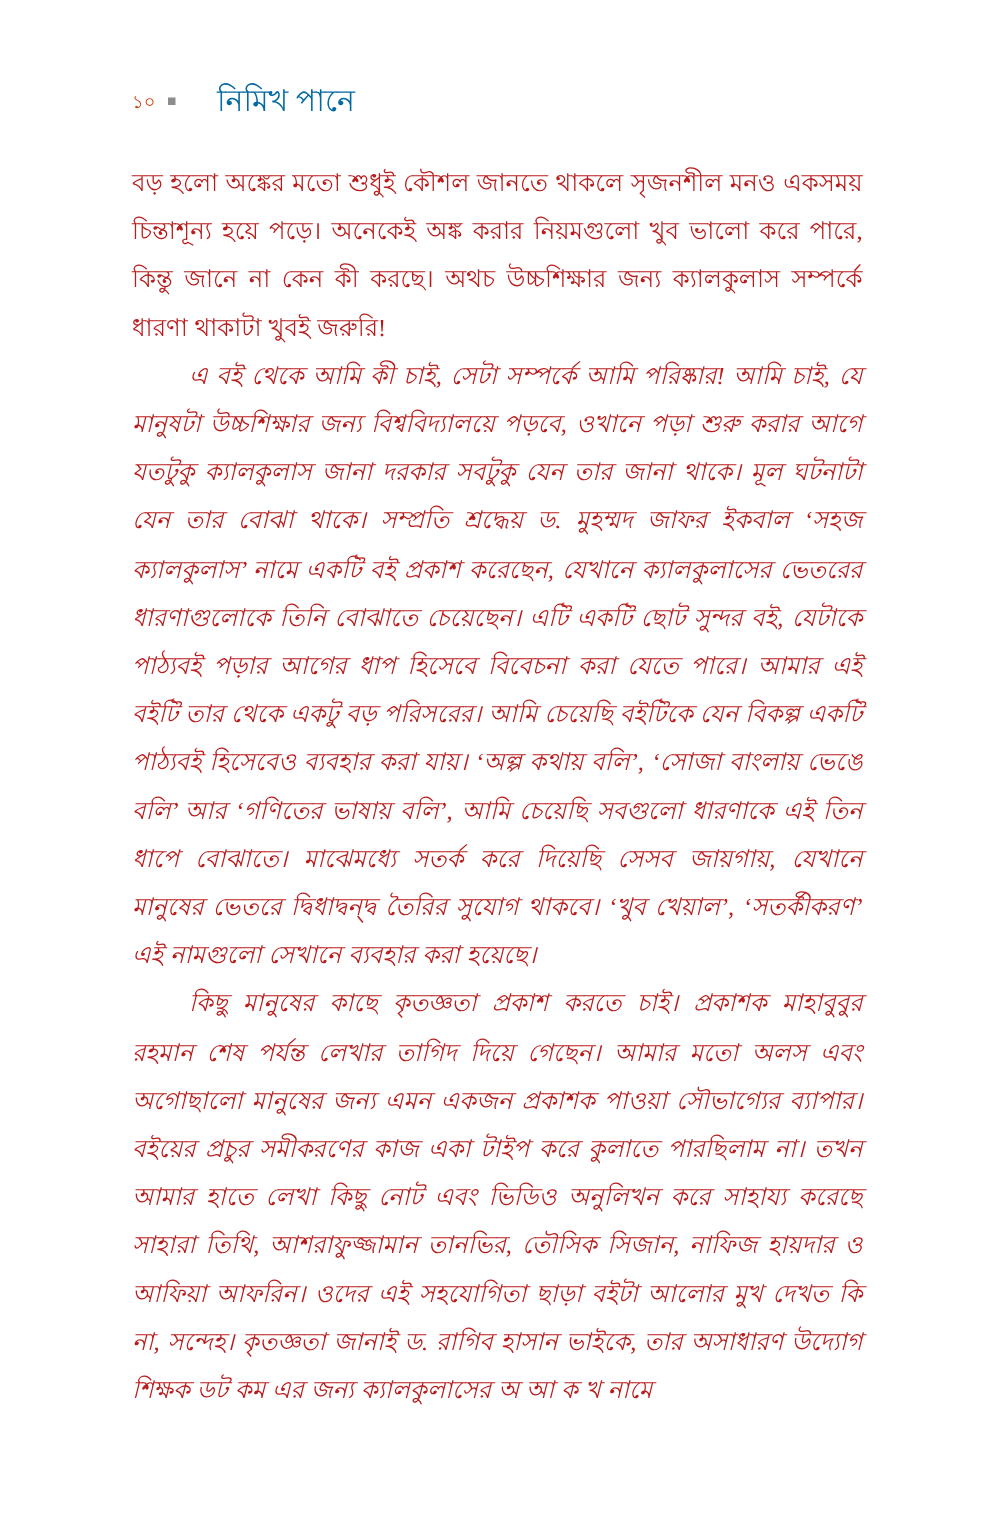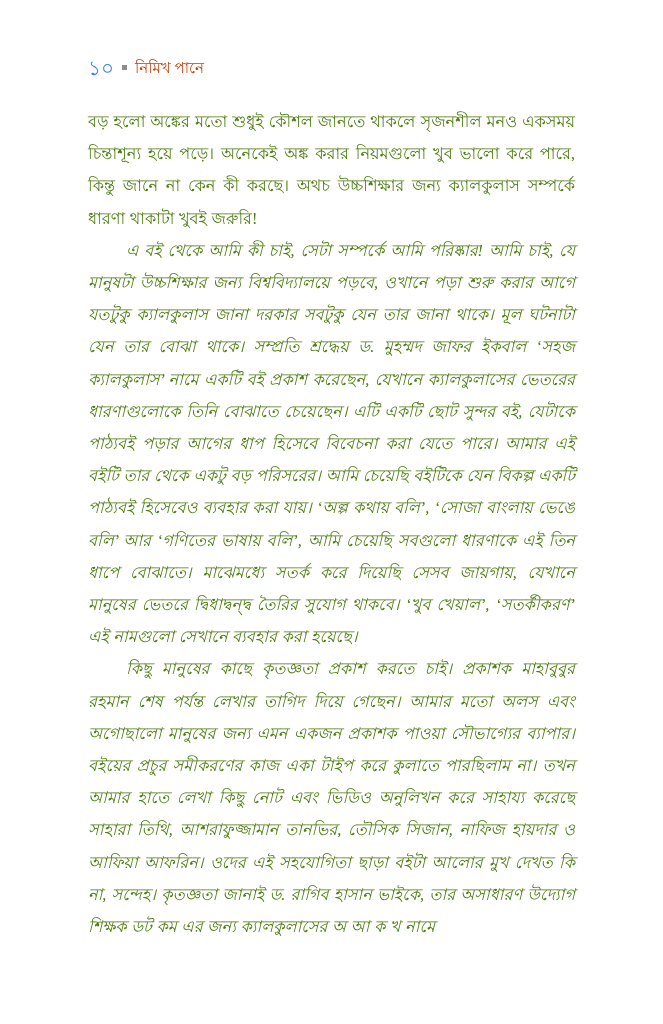--- a/index.html
+++ b/index.html
@@ -26,54 +26,55 @@
     display: flex;
     align-items: center;
     gap: 6px;
     color: #8d8d8d;
     font-size: 15px;
     line-height: 20px;
     white-space: nowrap;
   }
 
   .running-head .folio {
-    color: #3b82f6;
-    font-size: 20px;
+    color: #c2410c;
+    font-size: 12px;
   }
 
   .running-head .sep {
     display: inline-block;
     width: 5px;
     height: 5px;
     background: #8d8d8d;
     margin: 0 2px 2px 2px;
     flex: 0 0 auto;
   }
 
   .running-head .book-title {
-    color: #c2410c;
-    font-size: 15px;
+    color: #0369a1;
+    font-size: 20px;
+    margin-left: 20px;
   }
 
   
   .textblock {
     position: absolute;
     left: 88px;
     top: 106px;
     width: 487px;
   }
 
   .para {
     margin: 0;
     padding: 0;
     text-align: justify;
     text-justify: inter-word;
     font-size: 16.2px;
     line-height: 32.2px;
-    color: #4d7c0f;
+    color: #b91c1c;
     letter-spacing: 0;
     word-spacing: 0.5px;
     hyphens: none;
   }
 
   .para.indent {
     text-indent: 38px;
     font-style: italic;
   }
 

